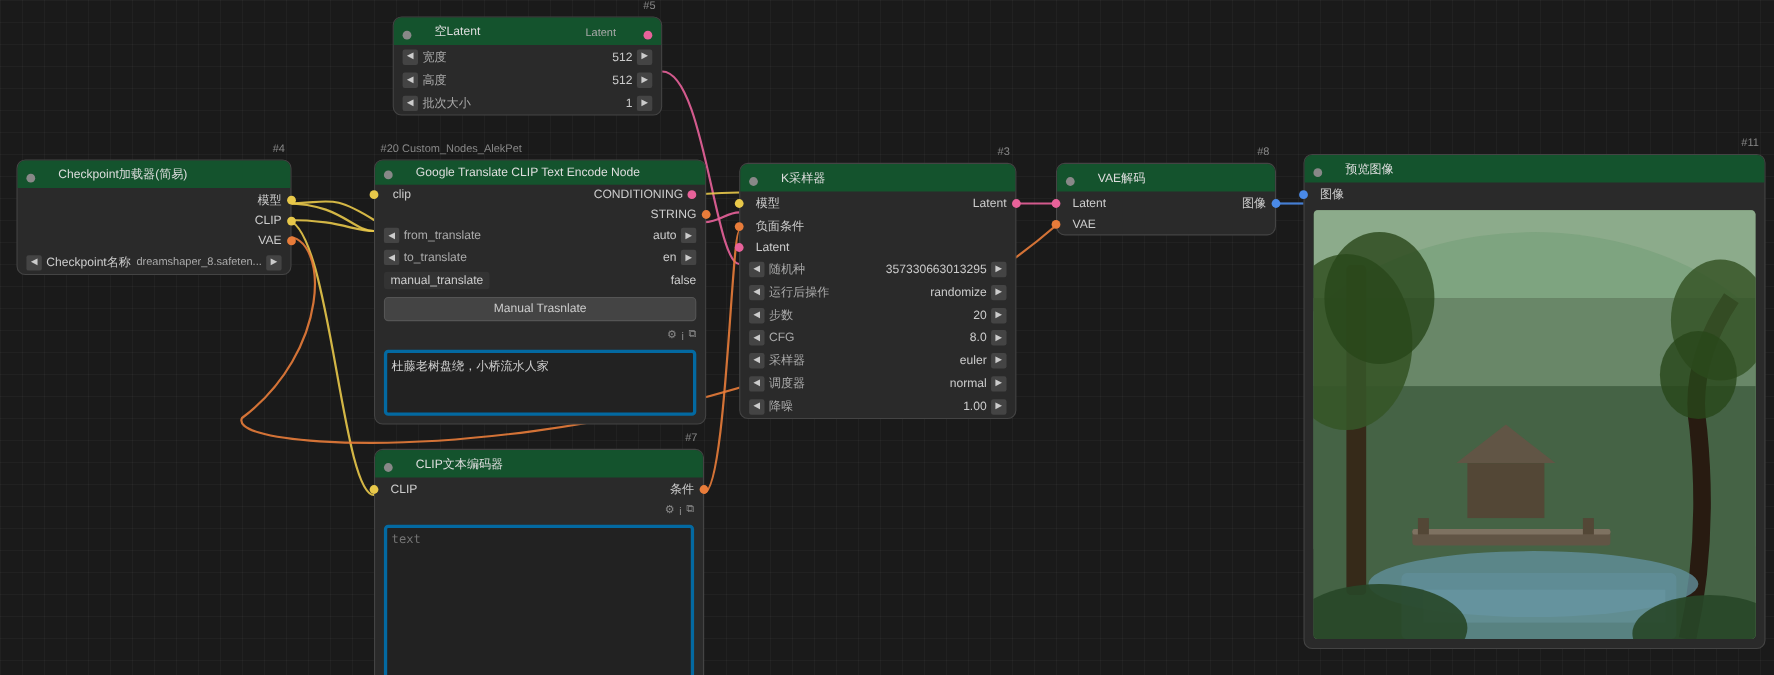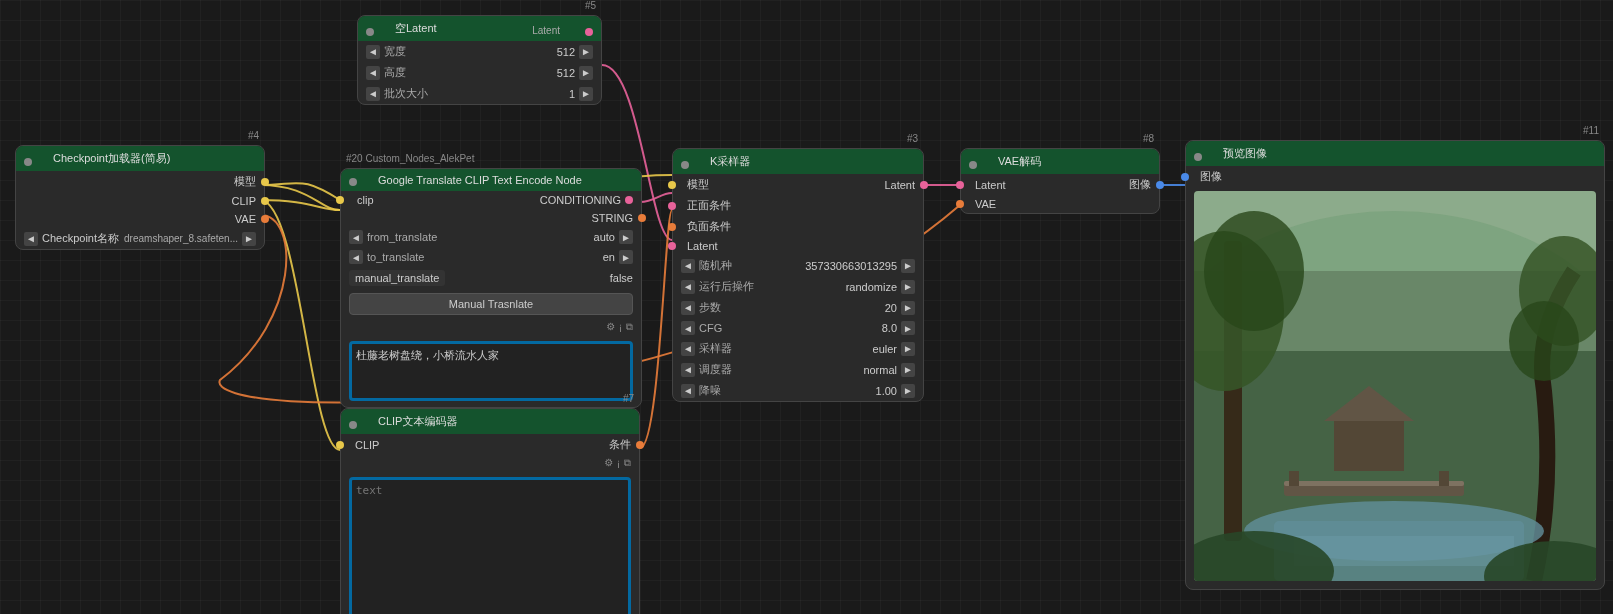--- a/index.html
+++ b/index.html
@@ -247,21 +247,21 @@
     <button class="stepper-arrow-right">►</button>
   </div>
   <div class="stepper-row">
     <button class="stepper-btn">◄</button>
     <span class="stepper-label">批次大小</span>
     <span class="stepper-value">1</span>
     <button class="stepper-arrow-right">►</button>
   </div>
 </div>
 
-<div class="node" style="left:340px;top:168px;width:302px;">
+<div class="node" style="left:340px;top:145px;width:302px;">
   <div style="position:relative;">
     <span class="node-id" style="right:auto;left:5px;">#20 Custom_Nodes_AlekPet</span>
   </div>
   <div class="node-header">
     <span class="node-dot dot-gray"></span>
     <span>Google Translate CLIP Text Encode Node</span>
   </div>
   
   <div class="node-row">
     <span class="node-dot dot-yellow" style="position:absolute;left:-5px;top:50%;transform:translateY(-50%);"></span>
@@ -314,24 +314,20 @@
   </div>
 
   <div class="node-row">
     <span class="node-dot dot-yellow" style="position:absolute;left:-5px;top:50%;transform:translateY(-50%);"></span>
     <span style="padding-left:6px;">模型</span>
 
     <span style="margin-left:auto;">Latent</span>
     <span class="node-dot dot-pink" style="position:absolute;right:-5px;top:50%;transform:translateY(-50%);"></span>
   </div>
   <div class="node-row">
-    <span class="node-dot dot-pink" style="position:absolute;left:-5px;top:50%;transform:translateY(-50%);"></span>
-    <span style="padding-left:6px;">正面条件</span>
-  </div>
-  <div class="node-row">
     <span class="node-dot dot-orange" style="position:absolute;left:-5px;top:50%;transform:translateY(-50%);"></span>
     <span style="padding-left:6px;">负面条件</span>
   </div>
   <div class="node-row">
     <span class="node-dot dot-pink" style="position:absolute;left:-5px;top:50%;transform:translateY(-50%);"></span>
     <span style="padding-left:6px;">Latent</span>
   </div>
 
   <div class="stepper-row">
     <button class="stepper-btn">◄</button>

